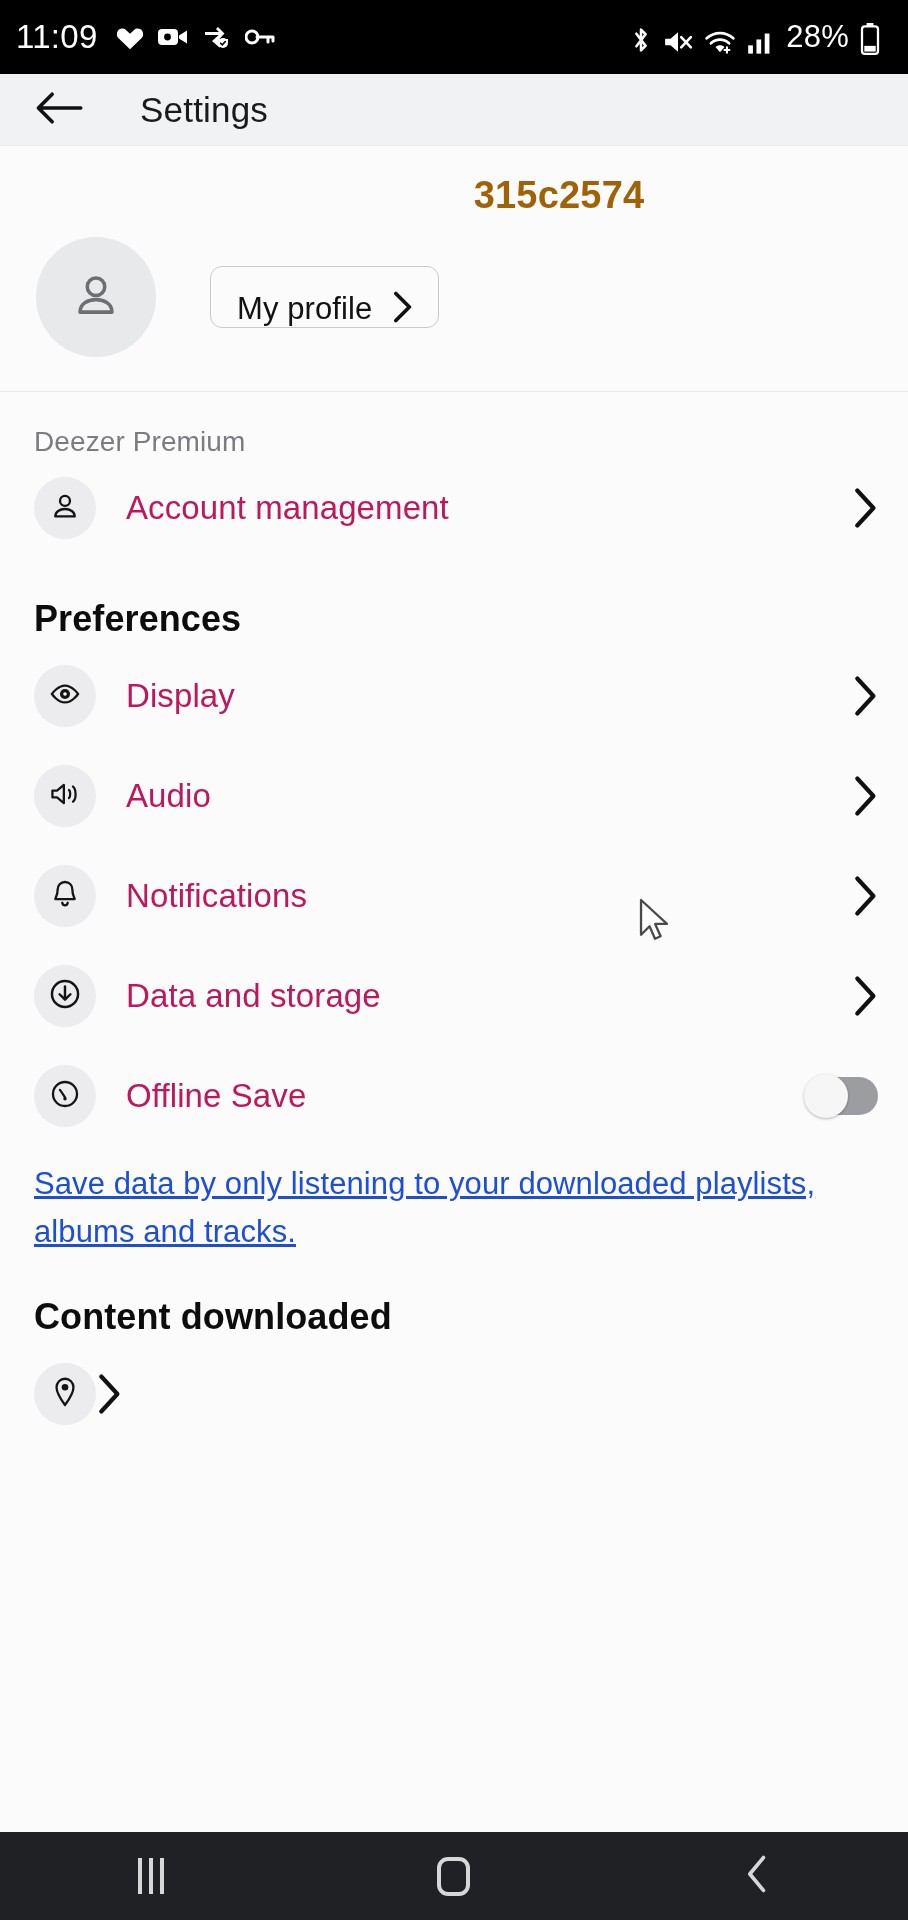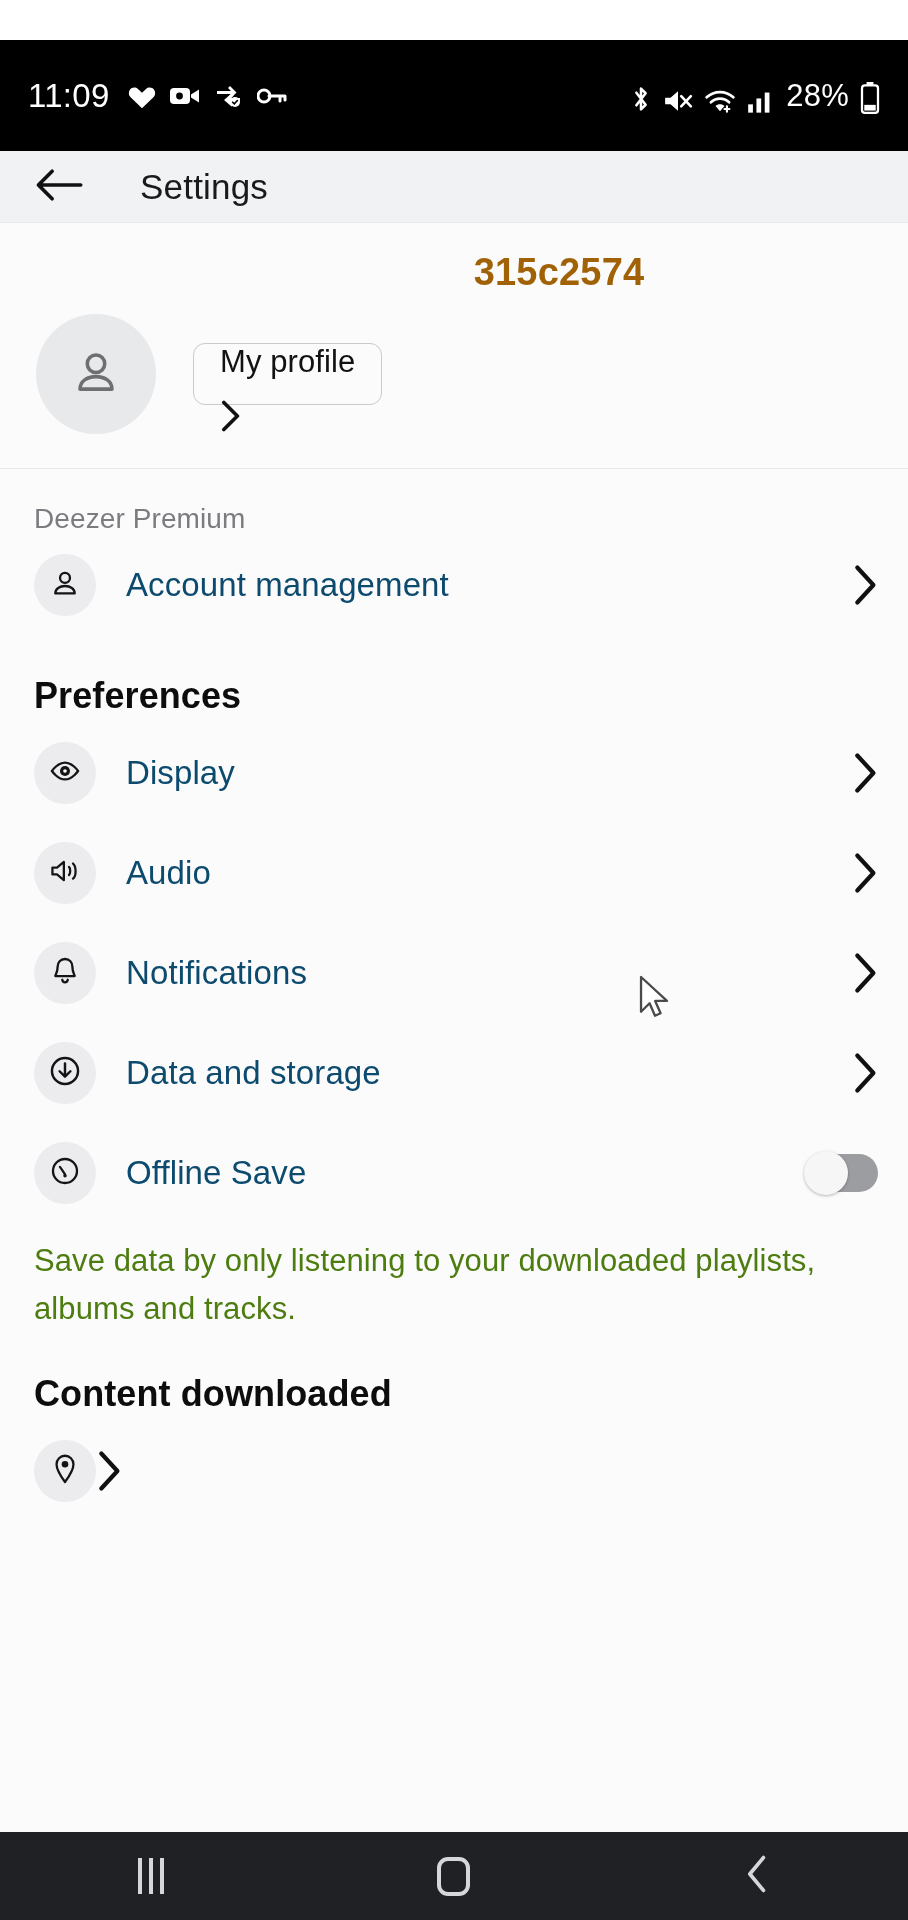--- a/index.html
+++ b/index.html
@@ -16,28 +16,27 @@
     position: relative;
     width: 908px;
     height: 1920px;
     background: #ffffff;
     display: flex;
     flex-direction: column;
   }
 
   
   .statusbar {
-    height: 111px;
+    height: 74px;
     background: #000000;
     display: flex;
     align-items: center;
     justify-content: space-between;
-    padding: 0 28px 0 28px;
+    padding: 0 28px 0 16px;
     flex: none;
-    margin-top: 40px;
   }
   .sb-left { display: flex; align-items: center; gap: 14px; }
   .sb-right { display: flex; align-items: flex-end; gap: 11px; }
   .sb-time {
     color: #ffffff;
     font-size: 33px;
     font-weight: 400;
     letter-spacing: 0.3px;
     margin-right: 4px;
   }
@@ -102,31 +101,30 @@
     padding-left: 36px;
   }
   .avatar {
     width: 120px; height: 120px;
     border-radius: 50%;
     background: #e8e9eb;
     display: flex; align-items: center; justify-content: center;
     flex: none;
   }
   .profile-btn {
-    margin-left: 37px;
+    margin-left: 54px;
     height: 62px;
     border: 1px solid #c9cacc;
     border-radius: 12px;
     background: #fbfbfc;
     display: inline-flex;
-    align-items: flex-start;
+    align-items: flex-end;
     gap: 20px;
     padding: 0 26px;
     cursor: pointer;
-    flex-direction: column;
   }
   .profile-btn-label {
     font-size: 31px;
     color: #121212;
     letter-spacing: 0.1px;
   }
   .stats {
     display: flex;
     align-items: center;
     margin-top: 30px;
@@ -172,21 +170,21 @@
   .row-badge {
     width: 62px; height: 62px;
     border-radius: 50%;
     background: #ececee;
     display: flex; align-items: center; justify-content: center;
     flex: none;
   }
   .row-label {
     margin-left: 30px;
     font-size: 33px;
-    color: #0c4a6e;
+    color: #be185d;
     flex: 1 1 auto;
     letter-spacing: 0.1px;
   }
   .row-chev { flex: none; display:flex; align-items:center; }
 
   
   .toggle {
     width: 70px; height: 38px;
     border-radius: 19px;
     background: #9c9da0;
@@ -199,23 +197,24 @@
     top: -3px; left: -4px;
     width: 44px; height: 44px;
     border-radius: 50%;
     background: #f6f6f7;
     box-shadow: 0 1px 3px rgba(0,0,0,0.28);
   }
 
   .row-desc {
     font-size: 31px;
     line-height: 48px;
-    color: #4d7c0f;
+    color: #1d4ed8;
     padding: 14px 37px 0 34px;
     letter-spacing: 0.1px;
+    text-decoration: underline;
   }
 
   
   .navbar {
     height: 88px;
     background: #1f2124;
     display: flex;
     align-items: center;
     justify-content: space-around;
     flex: none;

